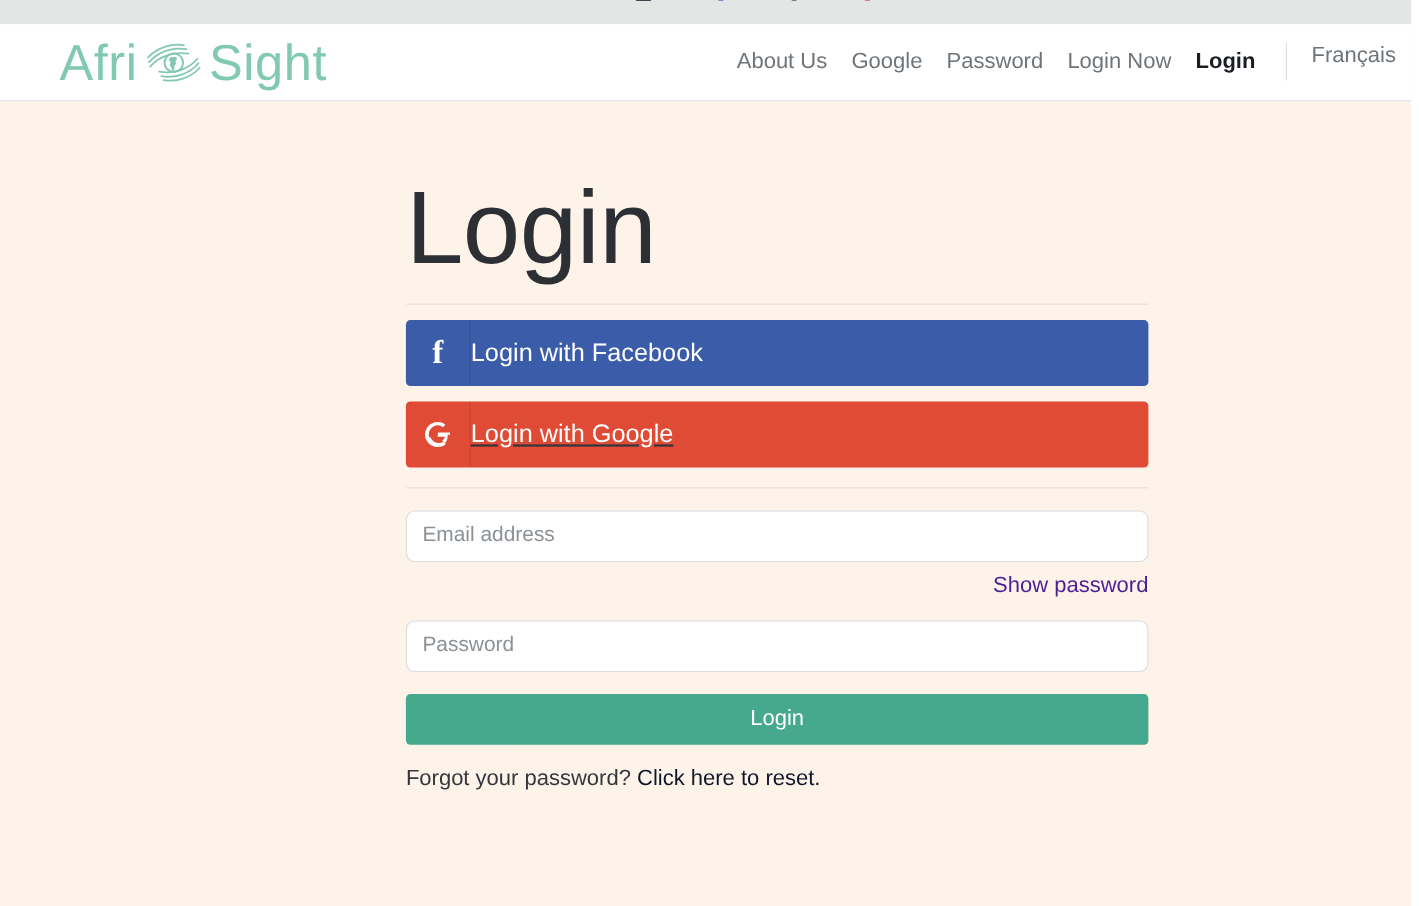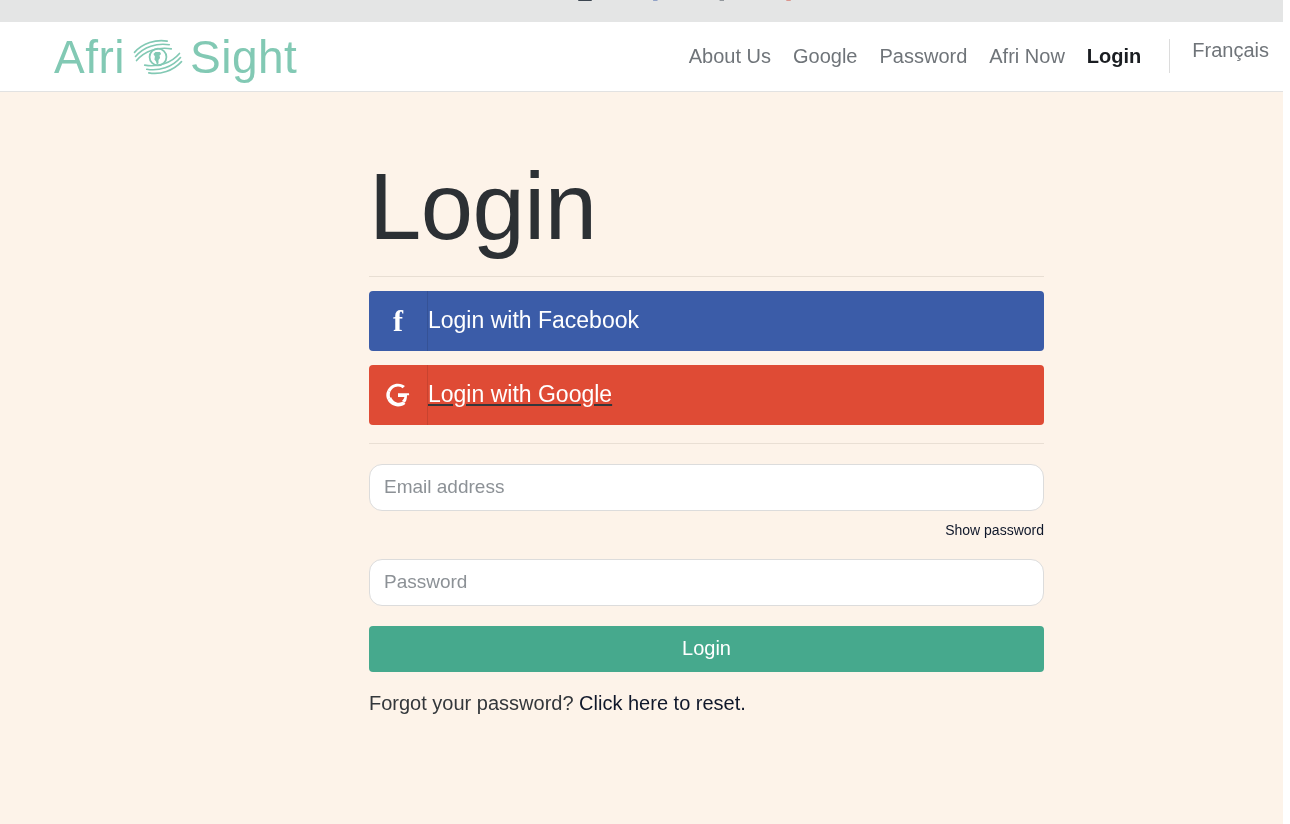--- a/index.html
+++ b/index.html
@@ -200,32 +200,32 @@
     display: block;
     width: 100%;
     height: 47px;
     margin-top: 20px;
     padding: 0 14px;
     font-family: "Liberation Sans", sans-serif;
     font-size: 19px;
     color: #3b4045;
     background: #ffffff;
     border: 1px solid #dcdcdc;
-    border-radius: 13px;
+    border-radius: 8px;
     outline: none;
   }
   .text-input::placeholder { color: #8c9196; opacity: 1; }
 
   .show-password-row {
     text-align: right;
     margin-top: 10px;
   }
   .show-password {
-    font-size: 14px;
-    color: #0f172a;
+    font-size: 20px;
+    color: #4c1d95;
     cursor: pointer;
     display: inline-block;
   }
 
   .primary-btn {
     display: block;
     width: 100%;
     height: 46px;
     margin-top: 20px;
     background: #46a98d;
@@ -286,21 +286,21 @@
       <circle cx="60" cy="45" r="16.5" fill="none" stroke="#82c9b4" stroke-width="3.4"></circle>
       <path d="M55,35 l9,0 l2,4 l-3,3 l1,5 l-3,4 l0,6 l-3,3 l-2,-6 l-3,-4 l1,-6 l-3,-5 z" fill="#82c9b4"></path>
     </svg>
     <span class="logo-text">Sight</span>
   </a>
 
   <nav class="main-nav">
     <a class="nav-link">About Us</a>
     <a class="nav-link">Google</a>
     <a class="nav-link">Password</a>
-    <a class="nav-link">Afri Now</a>
+    <a class="nav-link">Login Now</a>
     <a class="nav-link active">Login</a>
     <span class="nav-sep"></span>
     <a class="lang-link">Français</a>
   </nav>
 
 </header>
 
 <main class="page-body">
   <section class="login-card">
 

